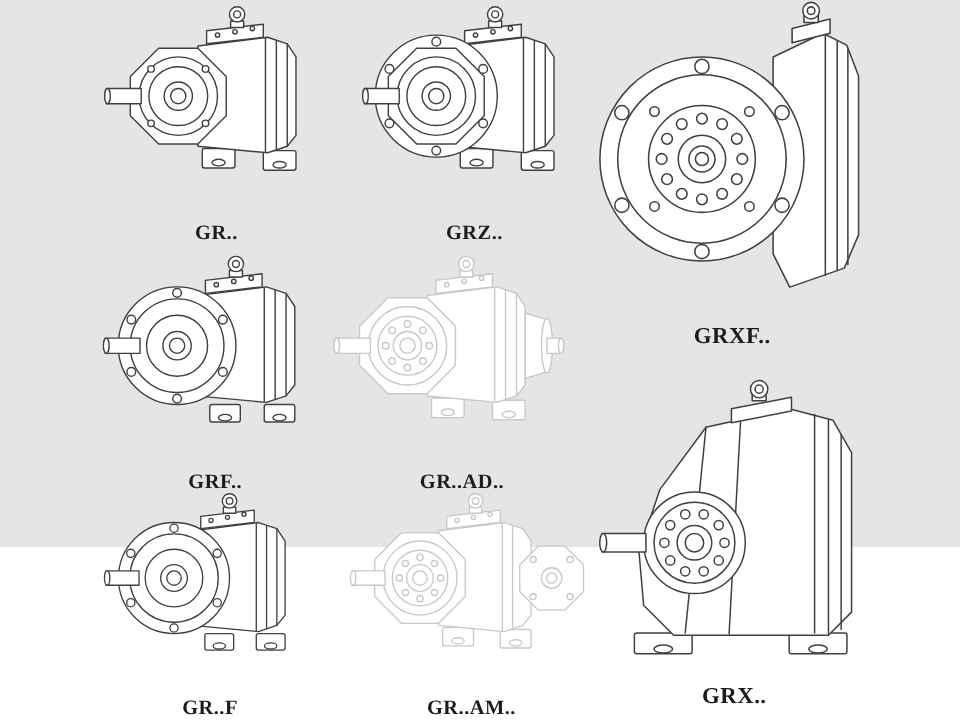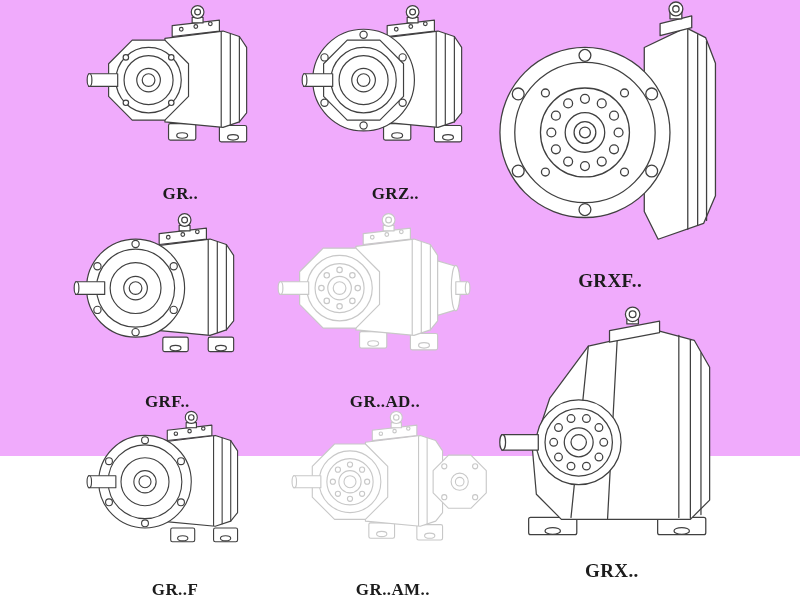--- a/index.html
+++ b/index.html
@@ -1,18 +1,18 @@
 <!DOCTYPE html>
 <html><head>
 <meta charset="utf-8">
 <style>
   *{margin:0;padding:0;box-sizing:border-box}
   html,body{width:800px;height:600px;background:#ffffff;overflow:hidden;
     font-family:"Liberation Serif", serif;}
-  .canvas{position:relative;width:800px;height:456px;background:#f0abfc}
+  .canvas{position:relative;width:800px;height:456px;background:#e5e5e5}
   .cell{position:absolute;display:flex;flex-direction:column;align-items:center}
   .cell svg{display:block}
   .label{font-weight:bold;font-size:17px;color:#1c1c1c;margin-top:4px;letter-spacing:.4px}
   .label.big{font-size:19px}
   .s{fill:#ffffff;stroke:#404040;stroke-width:1.3;stroke-linejoin:round;stroke-linecap:round}
   .n{fill:none}
   .ghost .s{stroke:#c8c8c8}
 </style>
 </head>
 <body>
@@ -121,21 +121,21 @@
         <circle class="s" cx="27" cy="61" r="4"></circle>
       <circle class="s" cx="27" cy="111" r="4"></circle>
         <circle class="s" cx="70" cy="136" r="4"></circle>
         <circle class="s" cx="113" cy="111" r="4"></circle>
       <rect class="s" x="4" y="79" width="32" height="14"></rect>
         <ellipse class="s" cx="5" cy="86" rx="2.6" ry="7"></ellipse>
     </svg>
     <div class="label">GRZ..</div>
   </div>
 
-  <div class="cell" style="left:72px;top:210px">
+  <div class="cell" style="left:84px;top:210px">
     <svg viewBox="0 0 210 196" height="178" role="img">
       <rect class="s" x="100" y="140" width="28" height="16" rx="2"></rect>
         <ellipse class="s" cx="114" cy="152" rx="6" ry="3"></ellipse>
       <rect class="s" x="150" y="140" width="28" height="16" rx="2"></rect>
         <ellipse class="s" cx="164" cy="152" rx="6" ry="3"></ellipse>
       <polygon class="s" points="88,40 152,32 170,38 178,50 178,122 170,132 152,138 88,132"></polygon>
       <line class="s n" x1="150" y1="33" x2="150" y2="137"></line>
         <line class="s n" x1="160" y1="35" x2="160" y2="135"></line>
         <line class="s n" x1="170" y1="38" x2="170" y2="132"></line>
       <polygon class="s" points="96,38 96,26 148,20 148,32"></polygon>
@@ -271,21 +271,21 @@
         <circle class="s" cx="28" cy="62" r="4"></circle>
       <circle class="s" cx="28" cy="110" r="4"></circle>
         <circle class="s" cx="70" cy="134.5" r="4"></circle>
         <circle class="s" cx="112" cy="110" r="4"></circle>
       <rect class="s" x="4" y="79" width="32" height="14"></rect>
         <ellipse class="s" cx="5" cy="86" rx="2.6" ry="7"></ellipse>
     </svg>
     <div class="label">GR..F</div>
   </div>
 
-  <div class="cell" style="left:494px;top:296px">
+  <div class="cell" style="left:494px;top:306px">
     <svg viewBox="0 0 245 268" height="258" role="img">
       <rect class="s" x="36" y="230" width="50" height="18" rx="2"></rect>
         <ellipse class="s" cx="61" cy="244" rx="8" ry="3.5"></ellipse>
       <rect class="s" x="170" y="230" width="50" height="18" rx="2"></rect>
         <ellipse class="s" cx="195" cy="244" rx="8" ry="3.5"></ellipse>
       <polygon class="s" points="98,52 170,36 208,46 224,74 224,212 204,232 70,232 44,206 40,160 58,106"></polygon>
       <line class="s n" x1="192" y1="41" x2="192" y2="230"></line>
         <line class="s n" x1="204" y1="46" x2="204" y2="231"></line>
         <line class="s n" x1="215" y1="59" x2="215" y2="227"></line>
       <line class="s n" x1="98" y1="52" x2="80" y2="230"></line>

